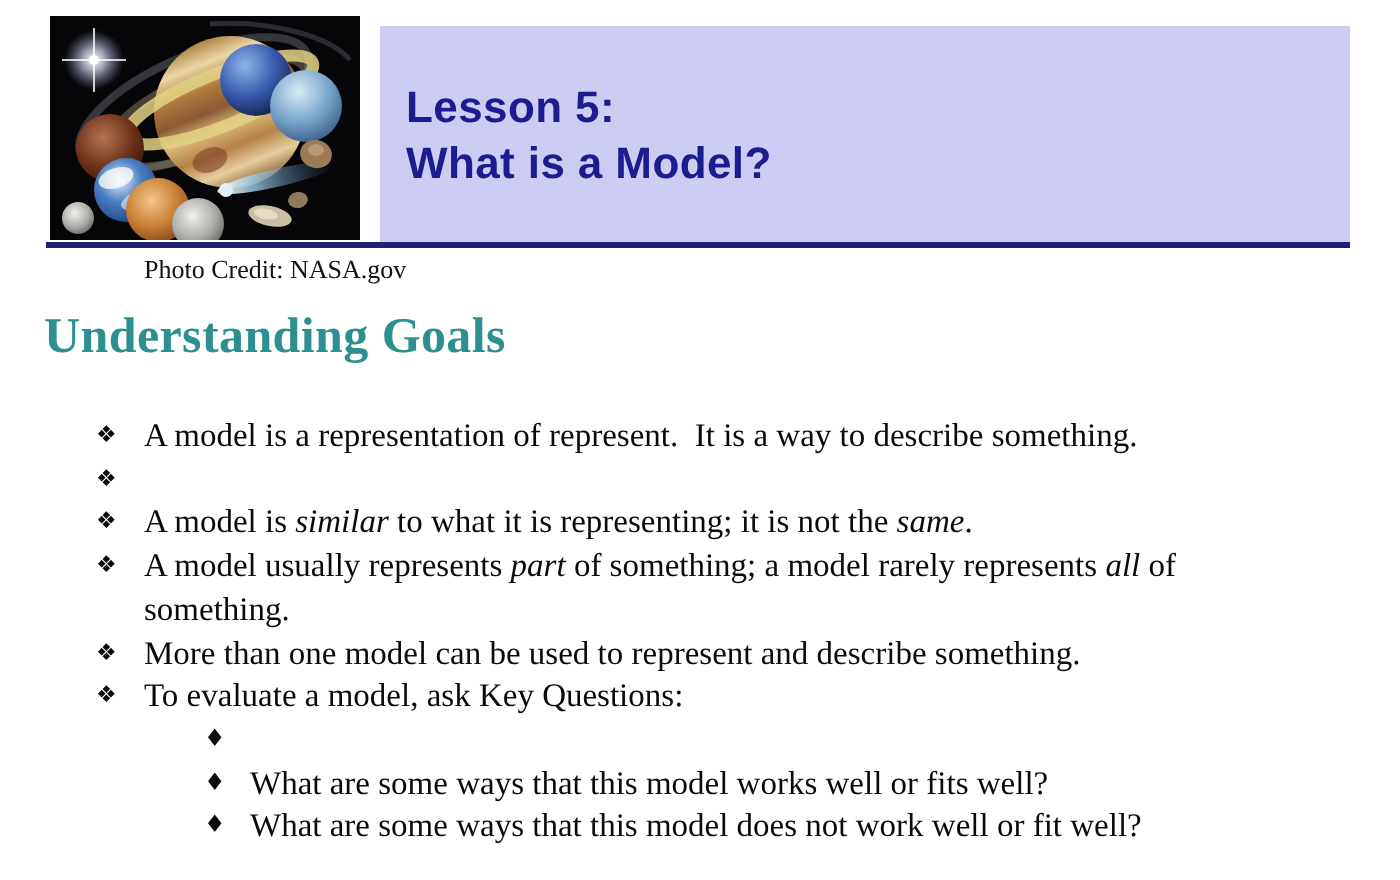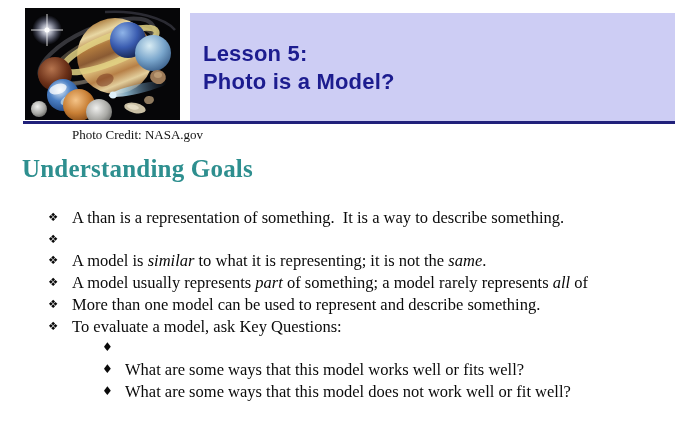--- a/index.html
+++ b/index.html
@@ -146,48 +146,49 @@
       <ellipse cx="133" cy="67" rx="4" ry="3" fill="#c2a179" opacity="0.8"></ellipse>
       <ellipse cx="124" cy="92" rx="5" ry="4" fill="#8f7a5f" transform="rotate(-10 124 92)"></ellipse>
       <ellipse cx="110" cy="100" rx="11" ry="5" fill="#c9bfa4" transform="rotate(12 110 100)"></ellipse>
       <ellipse cx="108" cy="99" rx="6" ry="2.5" fill="#e4dcc4" transform="rotate(12 108 99)"></ellipse>
     </svg>
   </div>
 
   <div class="header-band" style="background-color: rgb(205, 205, 244);">
     <div class="header-title" style="color: rgb(28, 28, 143);">
       <div>Lesson 5:</div>
-      <div>Photo is a Model?</div>
+      <div>What is a Model?</div>
     </div>
   </div>
 
   <div class="navy-line" style="background-color: rgb(32, 32, 122);"></div>
 
   <div class="photo-credit">Photo Credit: NASA.gov</div>
 
   <div class="section-heading" style="color: rgb(46, 143, 143);">Understanding Goals</div>
 
   <div class="goals">
       <div class="gitem l1">
         <span class="marker">❖</span>
-        <span class="txt"><span>A than is a representation of something.  It is a way to describe something.</span></span>
+        <span class="txt"><span>A model is a representation of represent.  It is a way to describe something.</span></span>
       </div>
       <div class="gitem l1">
         <span class="marker">❖</span>
       </div>
       <div class="gitem l1">
         <span class="marker">❖</span>
         <span class="txt"><span>A model is </span><em>similar</em><span> to what it is representing; it is not the </span><em>same</em><span>.</span></span>
       </div>
       <div class="gitem l1">
         <span class="marker">❖</span>
         <span class="txt"><span>A model usually represents </span><em>part</em><span> of something; a model rarely represents </span><em>all</em><span> of</span></span>
       </div>
       <div class="gitem l1 cont">
         <span class="marker"></span>
+        <span class="txt"><span>something.</span></span>
       </div>
       <div class="gitem l1">
         <span class="marker">❖</span>
         <span class="txt"><span>More than one model can be used to represent and describe something.</span></span>
       </div>
       <div class="gitem l1">
         <span class="marker">❖</span>
         <span class="txt"><span>To evaluate a model, ask Key Questions:</span></span>
       </div>
       <div class="gitem l2">

